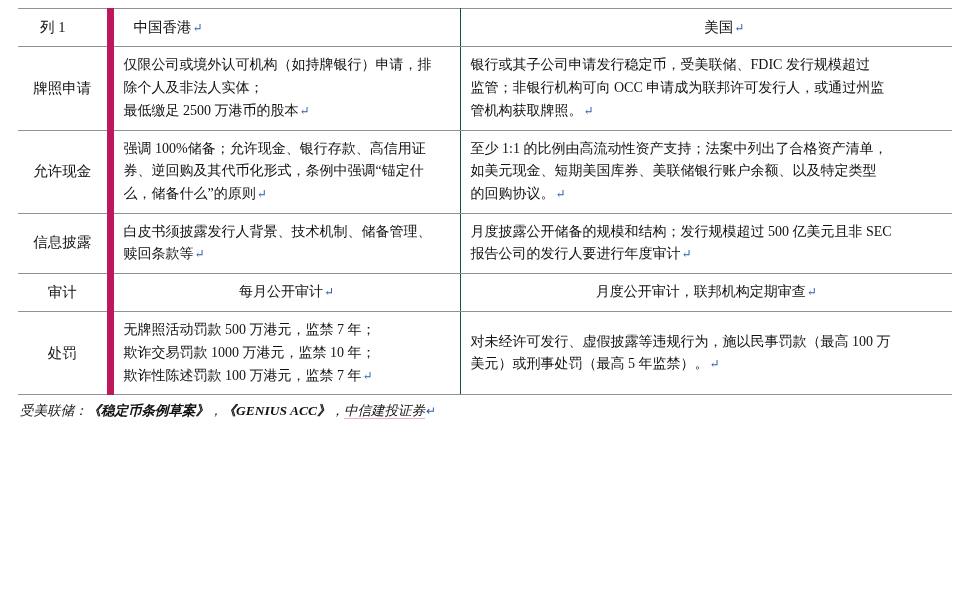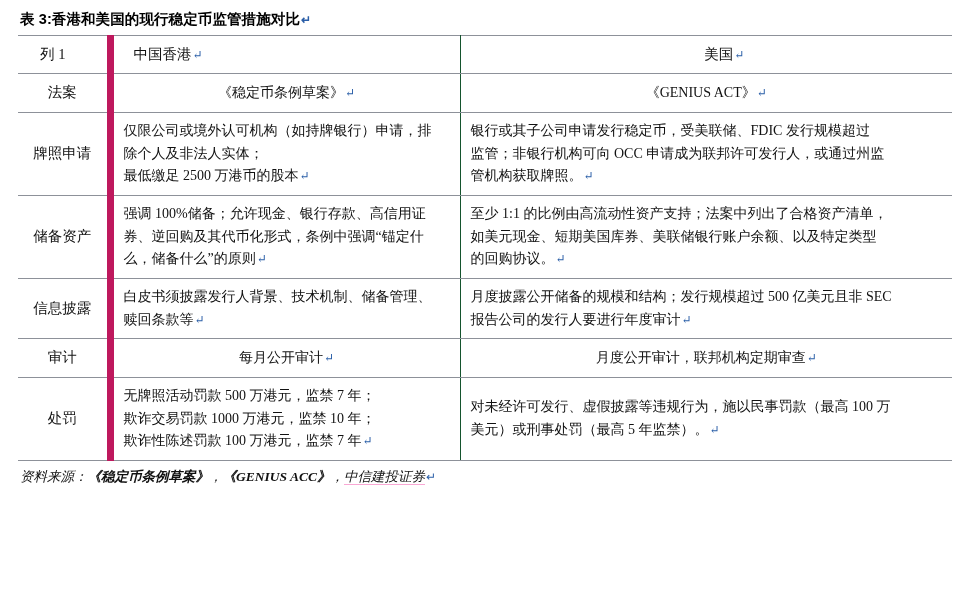--- a/index.html
+++ b/index.html
@@ -88,23 +88,20 @@
   .uline { border-bottom: 1px solid #f9a8d4; margin-top: 8px; }
   .top-rule {
     border-top: 1.6px solid #111;
   }
 </style>
 </head>
 <body>
 
 <div class="page">
 
-  <div class="caption">
-    <span>表 3:香港和美国的现行稳定币监管措施对比</span><span class="pilcrow">↵</span>
-  </div>
 
   <table class="grid">
     <colgroup>
       <col class="col-label">
       <col class="col-hk">
       <col class="col-us">
     </colgroup>
     <tbody>
 
       <tr class="hdr top-rule">
@@ -112,52 +109,41 @@
           <span>列 1</span>
         </td>
         <td class="c1 top-rule">
           <span>中国香港</span><span class="pilcrow">↵</span>
         </td>
         <td class="c2 top-rule">
           <span>美国</span><span class="pilcrow">↵</span>
         </td>
       </tr>
 
-      <tr>
-        <td class="c0 label-cell">
-          <span>法案</span>
-        </td>
-        <td class="c1 centered">
-          <span class="line"><span>《稳定币条例草案》</span><span class="pilcrow">↵</span></span>
-        </td>
-        <td class="c2 centered">
-          <span class="line"><span>《GENIUS ACT》</span><span class="pilcrow">↵</span></span>
-        </td>
-      </tr>
 
 
       <tr>
         <td class="c0 label-cell">
           <span>牌照申请</span>
         </td>
         <td class="c1">
           <span class="line"><span>仅限公司或境外认可机构（如持牌银行）申请，排</span></span>
           <span class="line"><span>除个人及非法人实体；</span></span>
           <span class="line"><span>最低缴足 2500 万港币的股本</span><span class="pilcrow">↵</span></span>
         </td>
         <td class="c2">
           <span class="line"><span>银行或其子公司申请发行稳定币，受美联储、FDIC 发行规模超过</span></span>
           <span class="line"><span>监管；非银行机构可向 OCC 申请成为联邦许可发行人，或通过州监</span></span>
           <span class="line"><span>管机构获取牌照。</span><span class="pilcrow">↵</span></span>
         </td>
       </tr>
 
       <tr>
         <td class="c0 label-cell">
-          <span>储备资产</span>
+          <span>允许现金</span>
         </td>
         <td class="c1">
           <span class="line"><span>强调 100%储备；允许现金、银行存款、高信用证</span></span>
           <span class="line"><span>券、逆回购及其代币化形式，条例中强调“锚定什</span></span>
           <span class="line"><span>么，储备什么”的原则</span><span class="pilcrow">↵</span></span>
         </td>
         <td class="c2">
           <span class="line"><span>至少 1:1 的比例由高流动性资产支持；法案中列出了合格资产清单，</span></span>
           <span class="line"><span>如美元现金、短期美国库券、美联储银行账户余额、以及特定类型</span></span>
           <span class="line"><span>的回购协议。</span><span class="pilcrow">↵</span></span>
@@ -202,16 +188,16 @@
         <td class="c2">
           <span class="line"><span>对未经许可发行、虚假披露等违规行为，施以民事罚款（最高 100 万</span></span>
           <span class="line"><span>美元）或刑事处罚（最高 5 年监禁）。</span><span class="pilcrow">↵</span></span>
         </td>
       </tr>
 
     </tbody>
   </table>
 
   <div class="source">
-    <span>资料来源：</span><span class="bold-it">《稳定币条例草案》</span><span>，</span><span class="bold-it">《GENIUS ACC》</span><span>，</span><span class="uline">中信建投证券</span><span class="pilcrow">↵</span>
+    <span>受美联储：</span><span class="bold-it">《稳定币条例草案》</span><span>，</span><span class="bold-it">《GENIUS ACC》</span><span>，</span><span class="uline">中信建投证券</span><span class="pilcrow">↵</span>
   </div>
 
 </div>
 
 </body></html>

